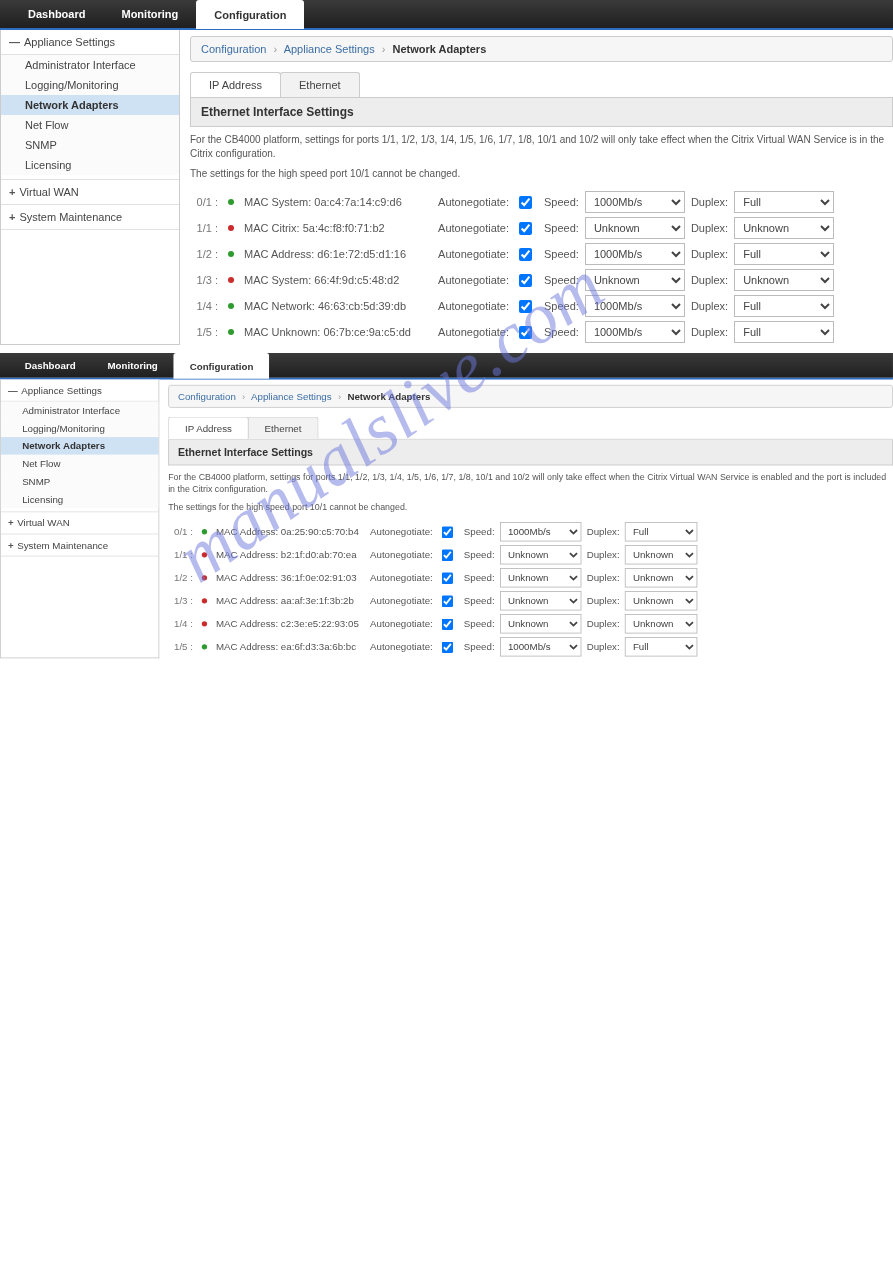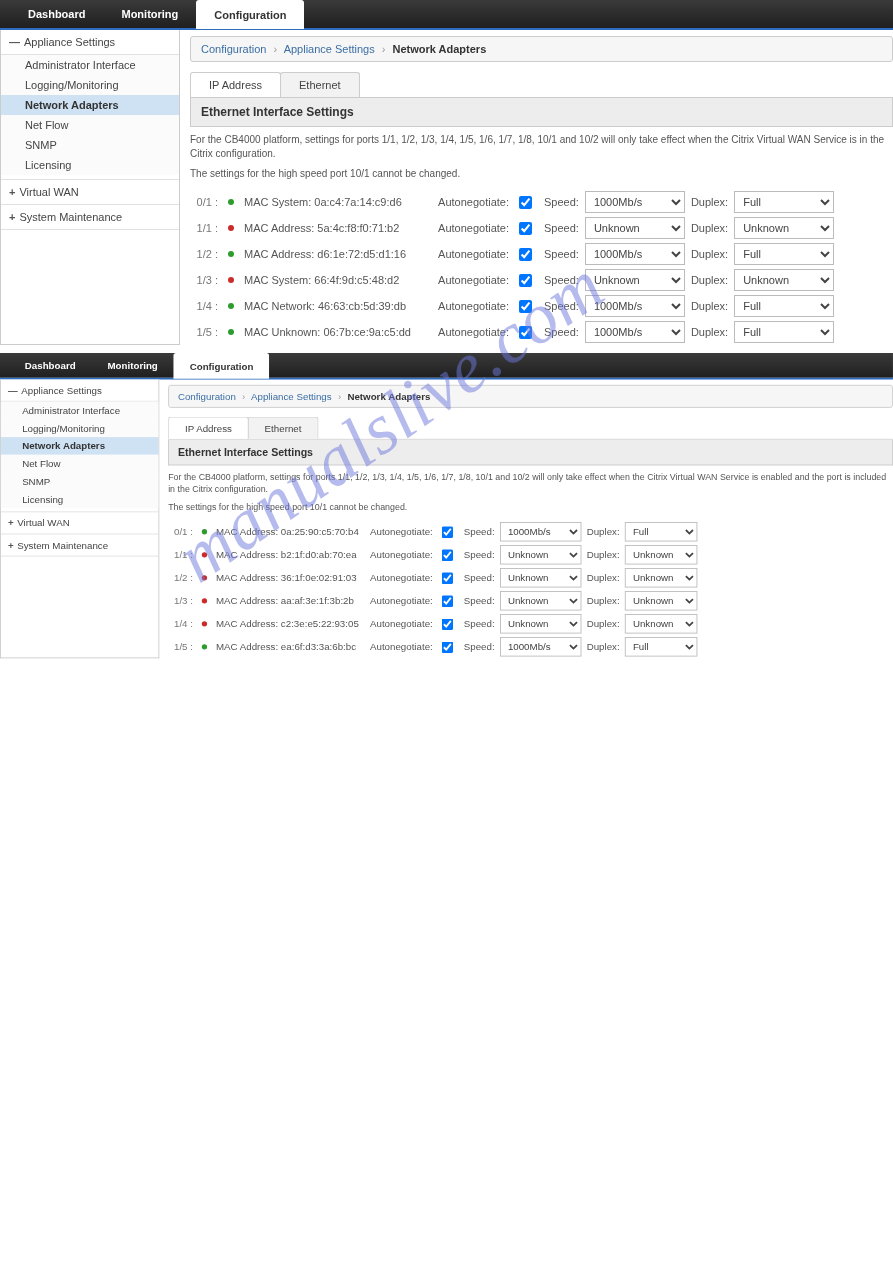--- a/index.html
+++ b/index.html
@@ -111,21 +111,21 @@
             <span class="auto">Autonegotiate:</span>
             <input type="checkbox" checked="" style="">
             <span class="lbl">Speed:</span>
             <select class="speed"><option>1000Mb/s</option><option>Unknown</option></select>
             <span class="lbl">Duplex:</span>
             <select class="duplex"><option>Full</option><option>Unknown</option></select>
           </div>
           <div class="row">
             <span class="port">1/1 :</span>
             <span class="dot r"></span>
-            <span class="mac">MAC Address: 5a:4c:f8:f0:71:b2</span>
+            <span class="mac">MAC Citrix: 5a:4c:f8:f0:71:b2</span>
             <span class="auto">Autonegotiate:</span>
             <input type="checkbox" checked="" style="">
             <span class="lbl">Speed:</span>
             <select class="speed"><option>1000Mb/s</option><option selected="">Unknown</option></select>
             <span class="lbl">Duplex:</span>
             <select class="duplex"><option>Full</option><option selected="">Unknown</option></select>
           </div>
           <div class="row">
             <span class="port">1/2 :</span>
             <span class="dot g"></span>

